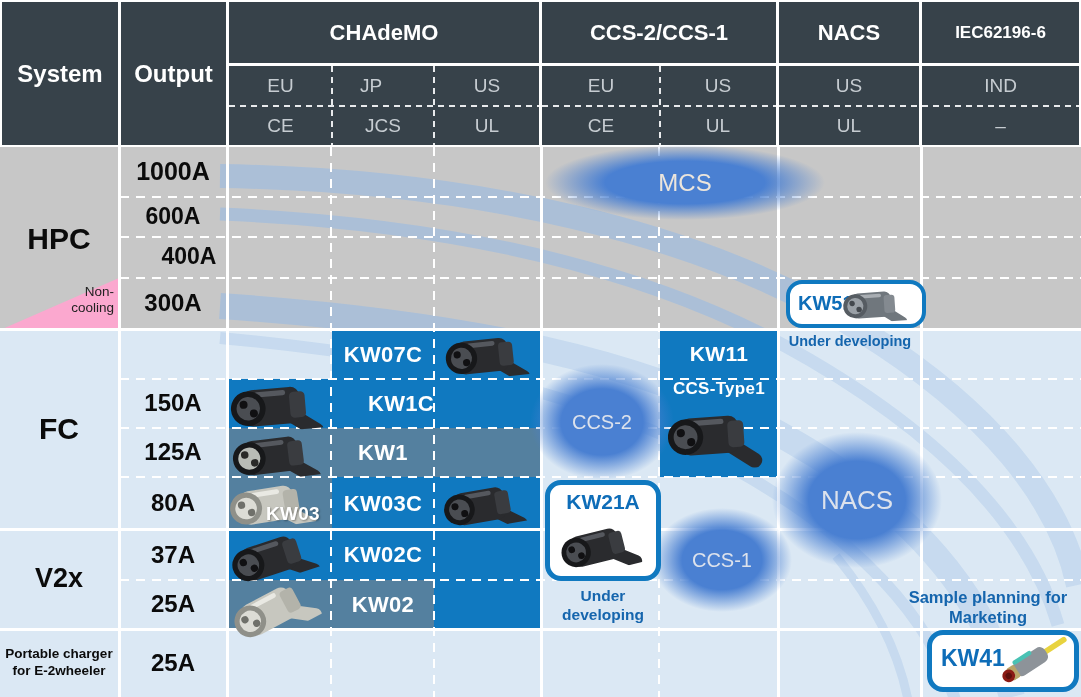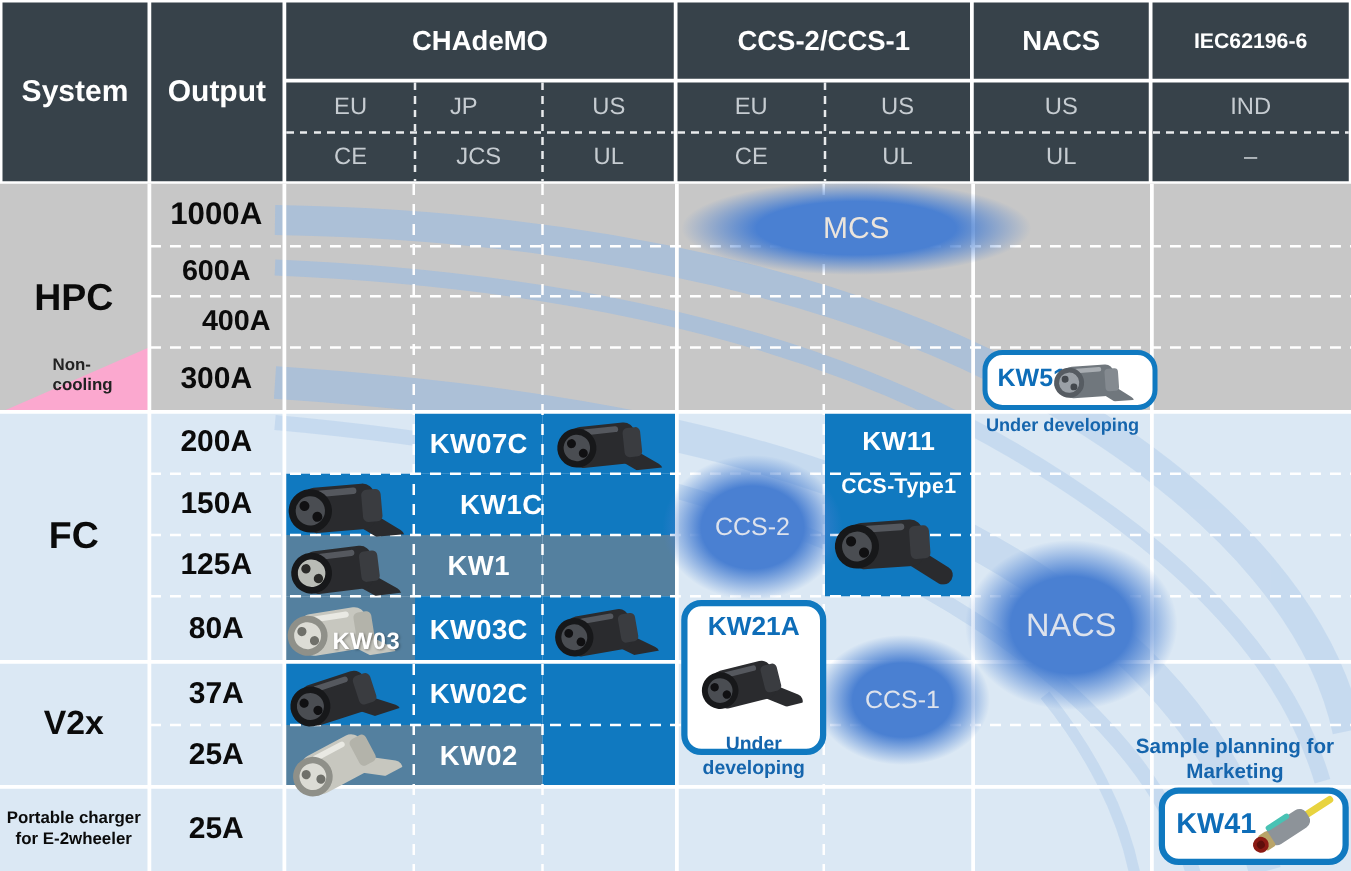--- a/index.html
+++ b/index.html
@@ -182,21 +182,21 @@
   <div class="abs pcell z2" style="left:660px;top:330px;width:118px;height:147px;"></div>
   <div class="abs flex z5" style="left:660px;top:334px;width:118px;height:40px;">
       <span class="plbl" style="font-size:21px;">KW11</span>
     </div>
   <div class="abs flex z5" style="left:660px;top:378px;width:118px;height:22px;">
       <span class="plbl" style="font-size:17px;">CCS-Type1</span>
     </div>
 
   
   <div class="abs z2" style="left:0;top:278px;width:119px;height:52px;background:#fba8cf;clip-path:polygon(0 100%,100% 0,100% 100%);"></div>
-  <div class="abs z3" style="left:42px;top:284px;width:72px;font-size:13.5px;font-weight:bold;color:#222;line-height:1.15;text-align:left;">Non-cooling</div>
+  <div class="abs z3" style="left:42px;top:284px;width:72px;font-size:13.5px;font-weight:normal;color:#222;line-height:1.15;text-align:right;">Non-cooling</div>
 
   
   <div class="abs solidH z3" style="left:0;top:328px;width:1081px;"></div>
   <div class="abs solidH z3" style="left:0;top:528px;width:1081px;"></div>
   <div class="abs solidH z3" style="left:0;top:628px;width:1081px;"></div>
   <div class="abs dashH z3" style="left:120px;top:196px;width:961px;"></div>
   <div class="abs dashH z3" style="left:120px;top:236px;width:961px;"></div>
   <div class="abs dashH z3" style="left:120px;top:277px;width:961px;"></div>
   <div class="abs dashH z3" style="left:120px;top:378px;width:961px;"></div>
   <div class="abs dashH z3" style="left:120px;top:427px;width:961px;"></div>
@@ -229,23 +229,20 @@
       <span>1000A</span>
     </div>
   <div class="abs outlbl flex z2" style="left:120px;top:196px;width:106px;height:40px;font-size:23px;">
       <span>600A</span>
     </div>
   <div class="abs outlbl flex z2" style="left:136px;top:236px;width:106px;height:41px;font-size:23px;">
       <span>400A</span>
     </div>
   <div class="abs outlbl flex z2" style="left:120px;top:277px;width:106px;height:51px;font-size:24px;">
       <span>300A</span>
-    </div>
-  <div class="abs outlbl flex z2" style="left:120px;top:330px;width:106px;height:48px;font-size:24px;">
-      <span>200A</span>
     </div>
   <div class="abs outlbl flex z2" style="left:120px;top:379px;width:106px;height:48px;font-size:24px;">
       <span>150A</span>
     </div>
   <div class="abs outlbl flex z2" style="left:120px;top:428px;width:106px;height:48px;font-size:24px;">
       <span>125A</span>
     </div>
   <div class="abs outlbl flex z2" style="left:120px;top:477px;width:106px;height:51px;font-size:24px;">
       <span>80A</span>
     </div>
@@ -328,21 +325,21 @@
 
   
   <div class="abs obox z5" style="left:786px;top:280px;width:140px;height:48px;border-width:4px;">
     <span class="abs bluetxt" style="left:8px;top:8px;font-size:20px;">KW51</span>
     <svg class="abs plug gray" style="left:44px;top:2px;transform:rotate(-4deg);" width="88" height="36" viewBox="0 0 120 60">
         <use href="#plugShape"></use>
       </svg>
   </div>
   <div class="abs status z5" style="left:786px;top:333px;width:128px;font-size:14.5px;">Under developing</div>
 
-  <div class="abs obox z5" style="left:545px;top:480px;width:116px;height:124px;">
+  <div class="abs obox z5" style="left:545px;top:480px;width:116px;height:101px;">
     <div class="flex" style="height:34px;">
         <span class="bluetxt" style="font-size:21px;">KW21A</span>
       </div>
     <svg class="plug dark" style="display:block;margin:0 auto;transform:rotate(-14deg);" width="88" height="52" viewBox="0 0 120 60">
         <use href="#plugShape"></use>
       </svg>
   </div>
   <div class="abs status z5" style="left:544px;top:587px;width:118px;font-size:15.5px;">Under developing</div>
 
   <div class="abs status z5" style="left:898px;top:588px;width:180px;font-size:16.5px;">Sample planning for Marketing</div>

